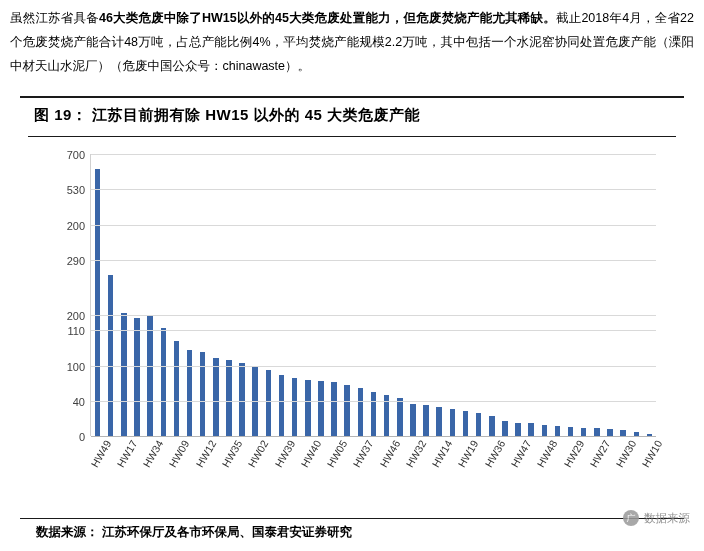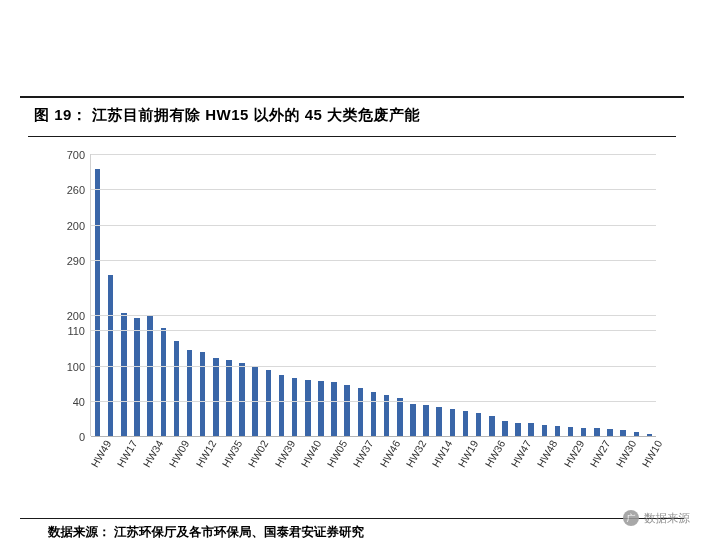--- a/index.html
+++ b/index.html
@@ -121,21 +121,21 @@
     top: 2px;
     font-size: 10.5px;
     color: #303030;
     transform-origin: left top;
     transform: rotate(-60deg) translate(-100%, 0);
     white-space: nowrap;
   }
   
   .source {
     position: absolute;
-    left: 48px;
+    left: 36px;
     top: 524px;
     font-size: 12.5px;
     font-weight: bold;
     color: #000;
     white-space: nowrap;
     text-align: center;
   }
   
   .watermark {
     position: absolute;
@@ -157,20 +157,23 @@
     font-size: 9px;
     line-height: 16px;
     text-align: center;
   }
 </style>
 </head>
 <body>
 
 <div class="page">
 
+  <div class="intro">
+    <span>虽然江苏省具备</span><span class="b">46大类危废中除了HW15以外的45大类危废处置能力，但危废焚烧产能尤其稀缺。</span><span>截止</span><span>2018年4月，全省22个危废焚烧产能合计48万吨，占总产能比例4%，平均焚烧产能规模2.2万吨，其中包</span><span>括一个水泥窑协同处置危废产能（溧阳中材天山水泥厂）（危废中国公众号：chinawaste）。</span>
+  </div>
 
   <div class="figure-box">
     <div class="fig-title">图 19： 江苏目前拥有除 HW15 以外的 45 大类危废产能</div>
     <div class="title-rule"></div>
 
     <div class="chart">
       <div class="plot" id="plot">
         <div class="bars" id="bars">
             <div class="bar" title="HW49: 379" style="left: 3.81047px; width: 5.5186px; height: 267.195px; background: rgb(58, 102, 168);"></div>
             <div class="bar" title="HW08: 228" style="left: 16.95px; width: 5.5186px; height: 160.74px; background: rgb(58, 102, 168);"></div>
@@ -231,21 +234,21 @@
           <div class="gridline" style="top: 141px; margin-top: 20px;">
             <span class="ylabel">200</span>
           </div>
           <div class="gridline" style="top: 105.75px;">
             <span class="ylabel">290</span>
           </div>
           <div class="gridline" style="top: 70.5px;">
             <span class="ylabel">200</span>
           </div>
           <div class="gridline" style="top: 35.25px;">
-            <span class="ylabel">260</span>
+            <span class="ylabel">530</span>
           </div>
           <div class="gridline" style="top: 0px;">
             <span class="ylabel">700</span>
           </div>
         </div>
       <div class="xticks" id="xticks">
           <div class="xtick" style="left: 12.5698px;">HW49</div>
           <div class="xtick" style="left: 38.8488px;">HW17</div>
           <div class="xtick" style="left: 65.1279px;">HW34</div>
           <div class="xtick" style="left: 91.407px;">HW09</div>

